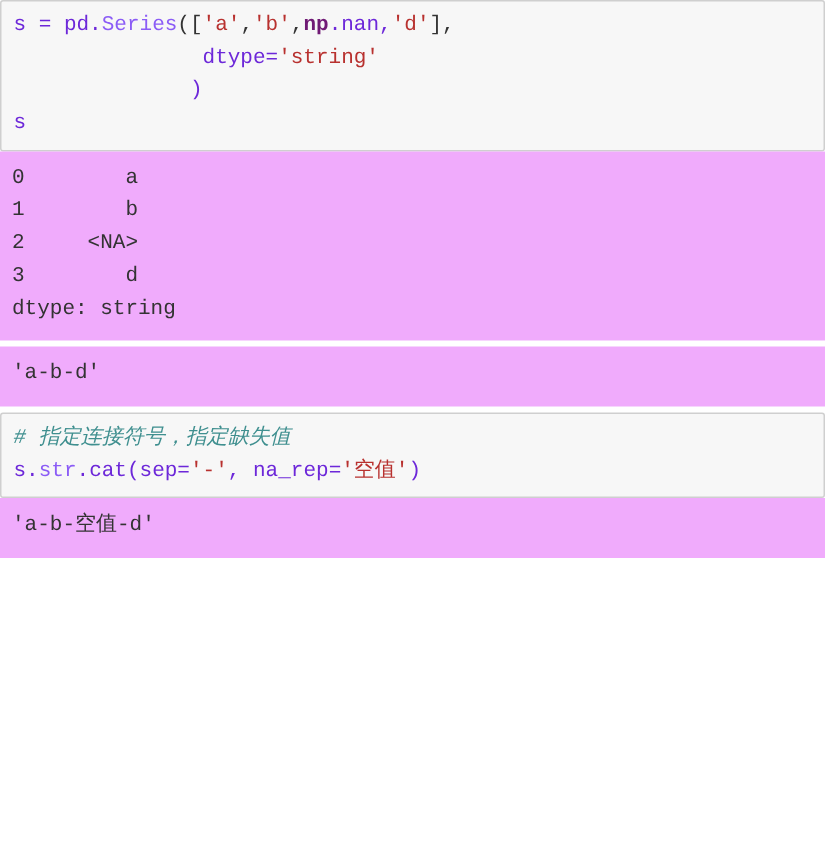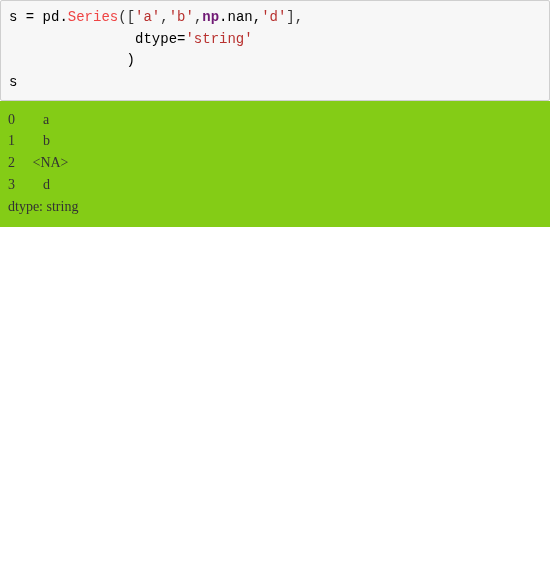--- a/index.html
+++ b/index.html
@@ -18,29 +18,28 @@
   .code-block {
     background: #f7f7f7;
     border: 1px solid #cfcfcf;
     border-radius: 2px;
     padding: 6px 8px;
     white-space: pre;
     line-height: 1.55;
     overflow: hidden;
   }
   .output-block {
-    background: #84cc16;
+    background: #f0abfc;
     padding: 8px 8px 10px 8px;
     white-space: pre;
     line-height: 1.55;
     color: #333;
-    font-family: Liberation Serif, serif;
   }
-  .tok-plain { color: #000000; text-align: center; }
-  .tok-call  { color: #ef4444; text-align: center; }   
+  .tok-plain { color: #6d28d9; text-align: center; }
+  .tok-call  { color: #8b5cf6; text-align: center; }   
   .tok-punc  { color: #333; }
   .tok-str   { color: #b8312f; }   
   .tok-kw    { color: #701a75; font-weight: bold; } 
   .tok-cmt   { color: #3f8f8f; font-style: italic; } 
 </style>
 </head>
 <body>
 
 <div class="cell">
   <div class="code-block"><span class="tok-plain">s = pd.</span><span class="tok-call">Series</span><span class="tok-punc">([</span><span class="tok-str">'a'</span><span class="tok-punc">,</span><span class="tok-str">'b'</span><span class="tok-punc">,</span><span class="tok-kw">np</span><span class="tok-plain">.nan,</span><span class="tok-str">'d'</span><span class="tok-punc">],</span>
@@ -51,16 +50,20 @@
 1        b
 2     &lt;NA&gt;
 3        d
 dtype: string</div>
 </div>
 
 <div class="cell">
 </div>
 
 <div class="cell">
+  <div class="output-block">'a-b-d'</div>
 </div>
 
 <div class="cell">
+  <div class="code-block"><span class="tok-cmt"># 指定连接符号，指定缺失值</span>
+<span class="tok-plain">s.</span><span class="tok-call">str</span><span class="tok-plain">.cat(sep=</span><span class="tok-str">'-'</span><span class="tok-plain">, na_rep=</span><span class="tok-str">'空值'</span><span class="tok-plain">)</span></div>
+  <div class="output-block">'a-b-空值-d'</div>
 </div>
 
 </body></html>

